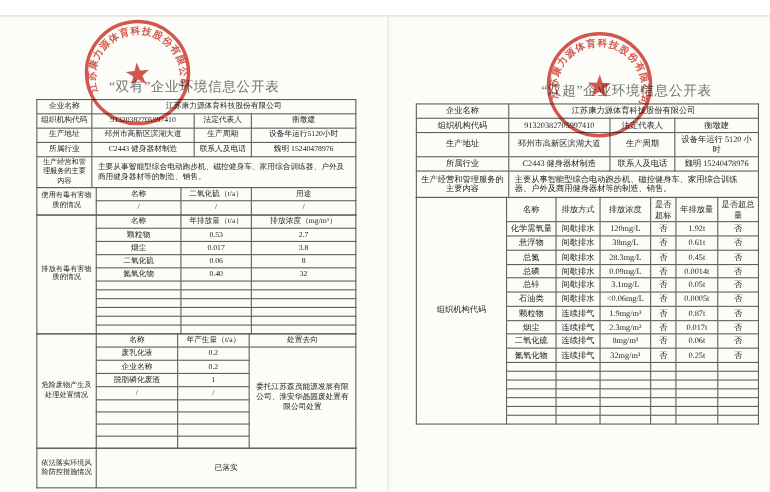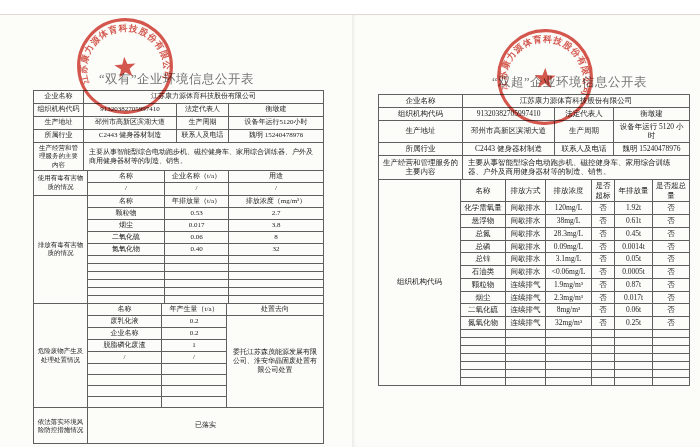--- a/index.html
+++ b/index.html
@@ -87,21 +87,21 @@
     <colgroup>
         <col style="width:54px">
         <col style="width:77px">
         <col style="width:64px">
         <col style="width:95px">
       </colgroup>
     <tbody>
         <tr class="r12">
           <td rowspan="2" style="font-size:6.5px">使用有毒有害物质的情况</td>
           <td>名称</td>
-          <td>企业名称（t/a）</td>
+          <td>二氧化硫（t/a）</td>
           <td>用途</td>
         </tr>
     <tr class="r12">
           <td>/</td>
           <td>/</td>
           <td>/</td>
         </tr>
   </tbody>
     </table>
 

